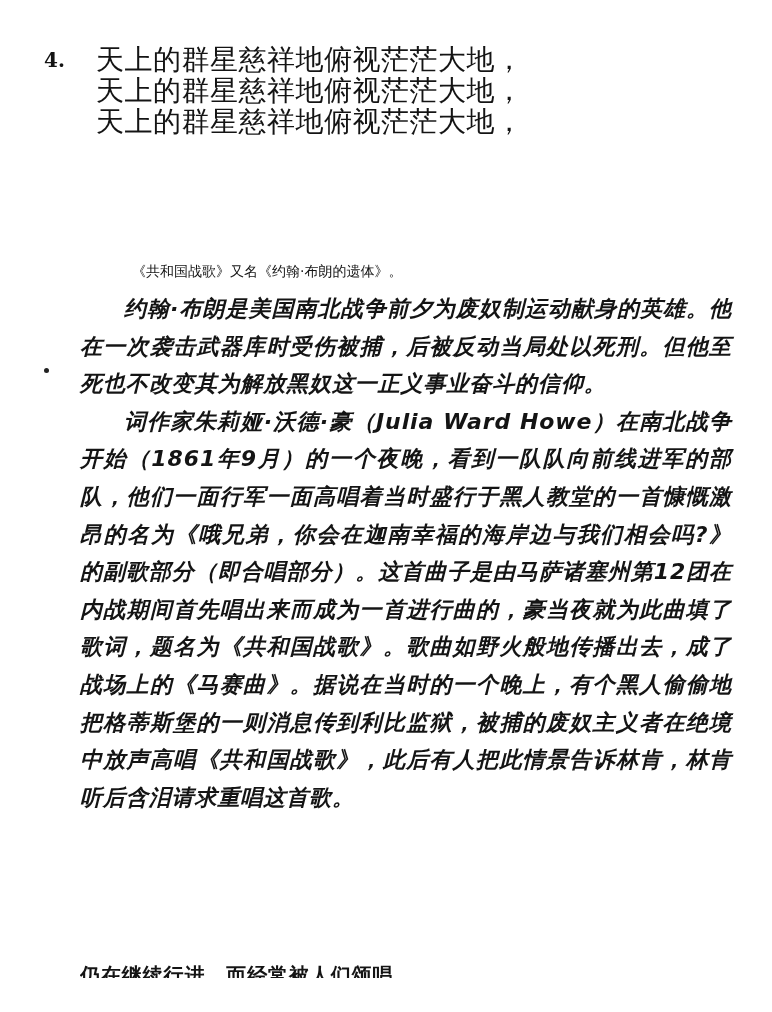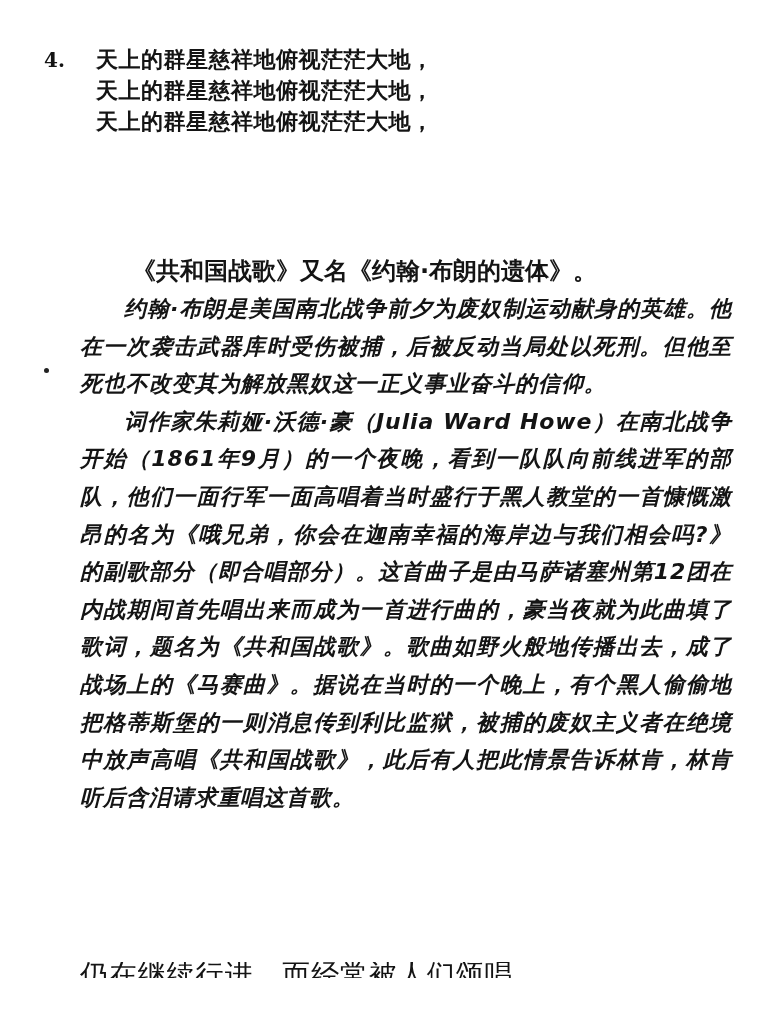--- a/index.html
+++ b/index.html
@@ -9,47 +9,47 @@
     color: #141414;
   }
   .page { position: absolute; left: 0; top: 0; width: 772px; height: 1012px; }
   .verse { position: absolute; left: 44px; top: 44px; }
   .verse-num {
     position: absolute; left: 0; top: 4px;
     font-family: "DejaVu Serif", serif; font-weight: bold; font-size: 20px;
   }
   .verse-lines { position: absolute; left: 52px; top: 0; width: 440px; }
   .verse-line {
-    font-size: 22px; font-weight: bold; line-height: 31px; height: 31px;
+    font-size: 28px; font-weight: normal; line-height: 31px; height: 31px;
     white-space: nowrap; letter-spacing: 0.5px;
   }
   .body-text {
     position: absolute; left: 80px; top: 252px; width: 652px;
   }
   .title-line {
-    font-size: 24px; font-weight: bold; line-height: 38px;
+    font-size: 14px; font-weight: normal; line-height: 38px;
     padding-left: 52px; white-space: nowrap;
   }
   .para {
     font-size: 22px; font-weight: bold; line-height: 37.6px;
     text-indent: 44px; text-align: justify; margin: 0;
     letter-spacing: 0.9px;
     font-style: italic;
   }
   .para.p2 { margin-top: 0; }
   .margin-dot {
     position: absolute; left: 44px; top: 368px; width: 5px; height: 5px;
     border-radius: 50%; background: #222;
   }
   .cut-line {
     position: absolute; left: 80px; top: 962px; width: 652px; height: 16px;
     overflow: hidden;
   }
   .cut-line span {
-    display: block; font-size: 28px; font-weight: normal; line-height: 26px;
+    display: block; font-size: 20px; font-weight: bold; line-height: 26px;
     letter-spacing: 0.9px; white-space: nowrap;
   }
 </style>
 </head>
 <body>
 
 <div class="page">
 
   <div class="verse">
     <div class="verse-num">4.</div>

